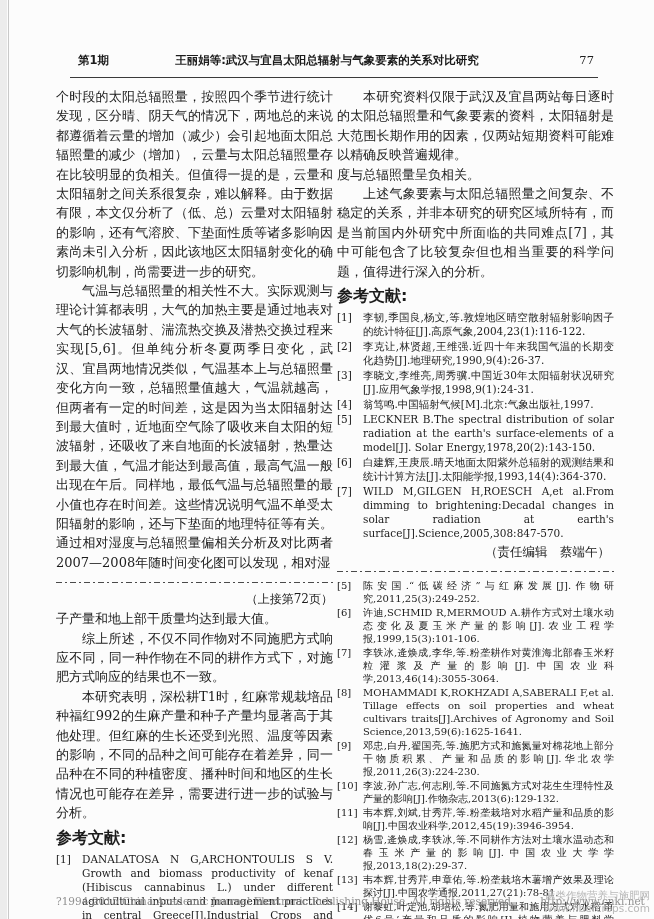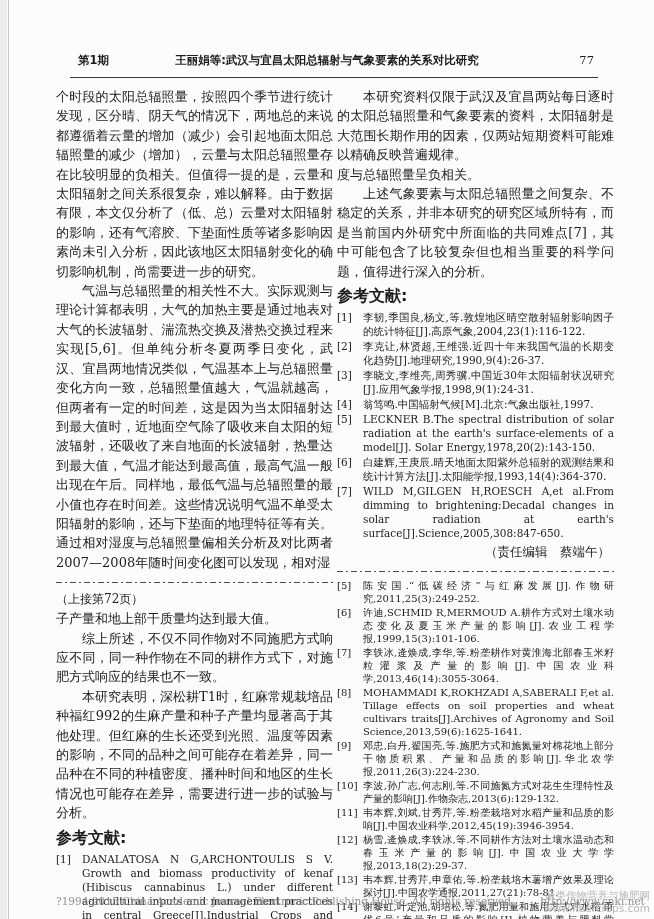--- a/index.html
+++ b/index.html
@@ -16,21 +16,21 @@
     font-family:"DejaVu Sans","Liberation Sans",sans-serif;font-size:11.5px;font-weight:bold;}
   .hdr-page{position:absolute;right:60px;top:53px;font-size:11.5px;}
   .hdr-rule{position:absolute;left:70px;right:56px;top:77px;border-top:1.5px solid #3a3a3a;}
 
   .col{position:absolute;top:87px;width:277px;}
   .col-left{left:56px;}
   .col-right{left:337px;}
 
   .para{font-size:13px;line-height:19.4px;text-align:justify;margin:0;}
   .para.indent{text-indent:2em;}
-  .cont-note{font-size:12px;line-height:19px;margin:2px 0 0;}
+  .cont-note{font-size:12px;line-height:19px;margin:2px 0 0;text-align:right;}
 
   .refs-heading{font-family:"DejaVu Sans","Liberation Sans",sans-serif;font-weight:bold;font-size:16px;margin:5px 0 3px;}
   .refs{margin:0;}
   .ref{display:flex;font-size:10.5px;line-height:14px;margin:0 0 1px;}
   .refs.small .ref{font-size:10px;line-height:13px;}
   .ref-num{flex:0 0 26px;}
   .ref-text{flex:1;text-align:justify;}
 
   .editor{text-align:right;font-size:12.5px;padding-right:4px;margin:4px 0 2px;}
   .sep{height:2px;margin:9px 0 7px;
@@ -109,21 +109,21 @@
           <span class="ref-text">LECKNER B.The spectral distribution of solar radiation at the earth's surface-elements of a model[J]. Solar Energy,1978,20(2):143-150.</span>
         </div>
 
         <div class="ref">
           <span class="ref-num">[6]</span>
           <span class="ref-text">白建辉,王庚辰.晴天地面太阳紫外总辐射的观测结果和统计计算方法[J].太阳能学报,1993,14(4):364-370.</span>
         </div>
 
         <div class="ref">
           <span class="ref-num">[7]</span>
-          <span class="ref-text">WILD M,GILGEN H,ROESCH A,et al.From dimming to brightening:Decadal changes in solar radiation at earth's surface[J].Science,2005,308:847-650.</span>
+          <span class="ref-text">WILD M,GILGEN H,ROESCH A,et al.From dimming to brightening:Decadal changes in solar radiation at earth's surface[J].Science,2005,308:847-570.</span>
         </div>
       </div>
     <div class="editor">（责任编辑　蔡端午）</div>
 
     <div class="sep"></div>
 
     <div class="refs small">
 
         <div class="ref">
           <span class="ref-num">[5]</span>

